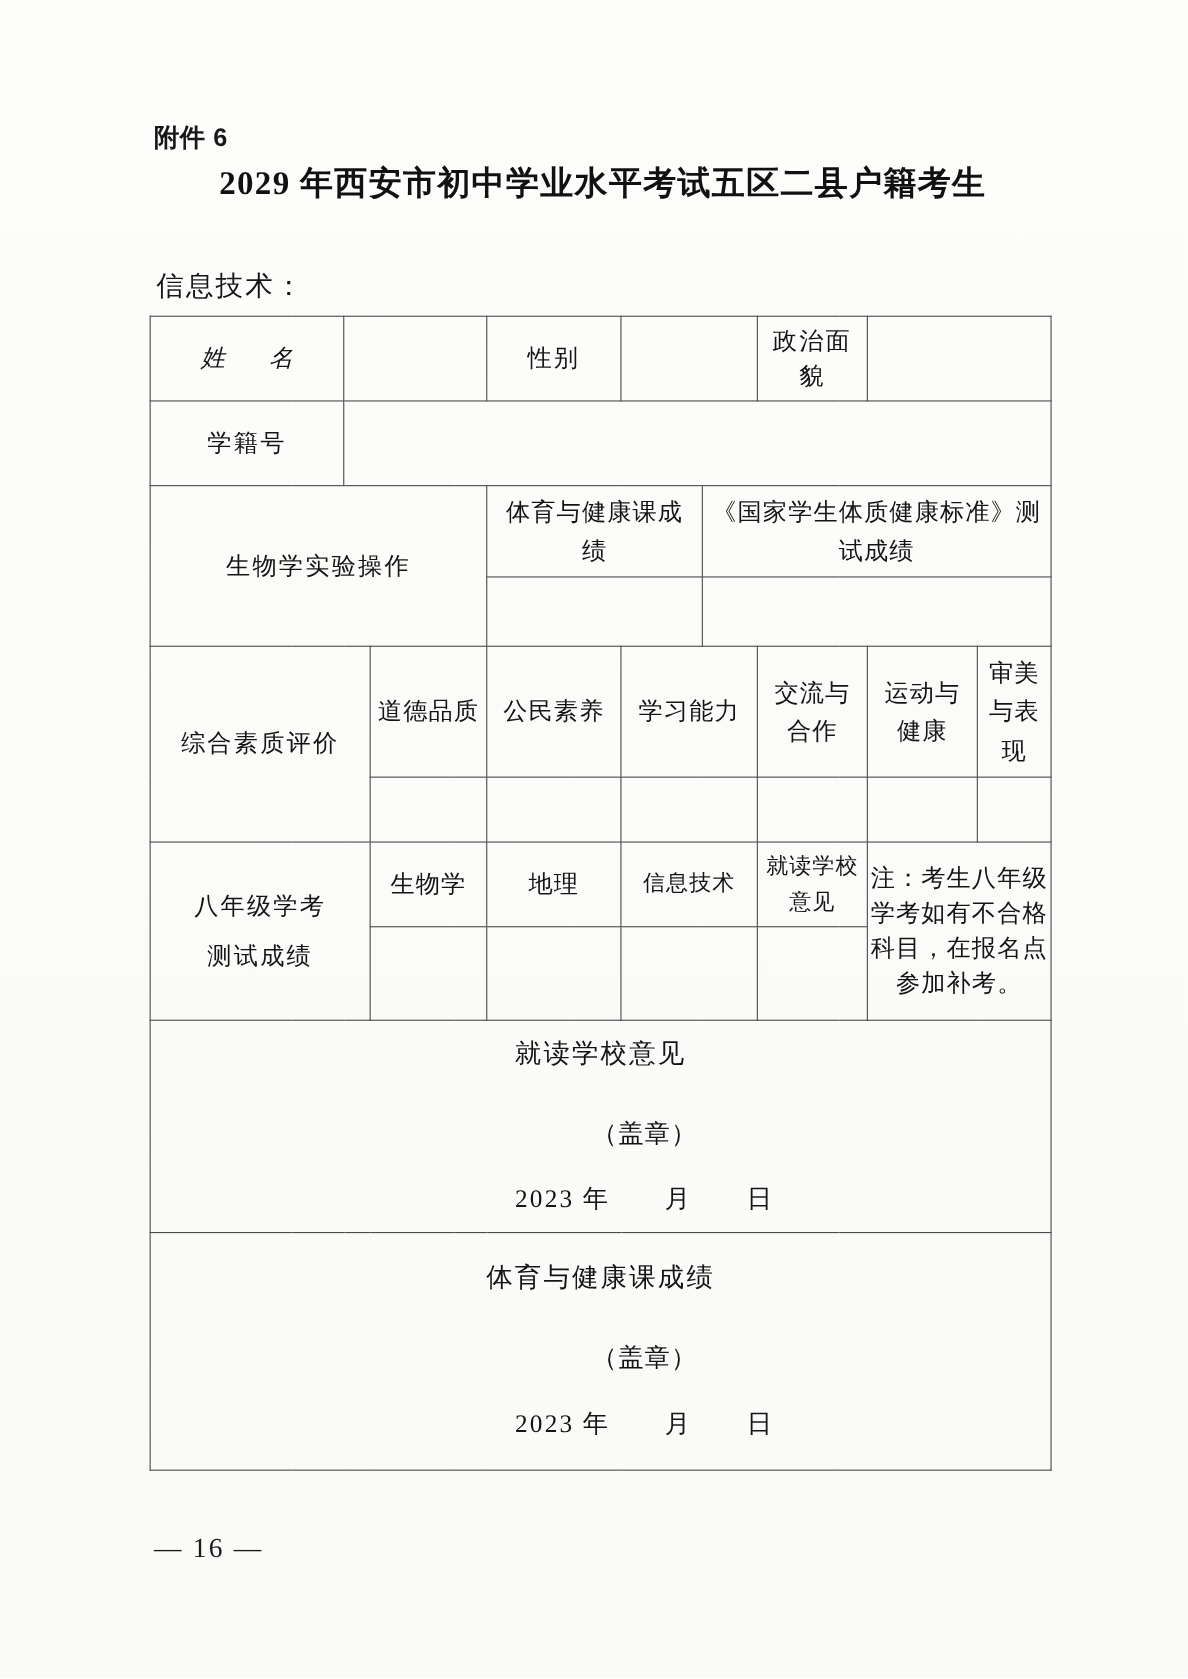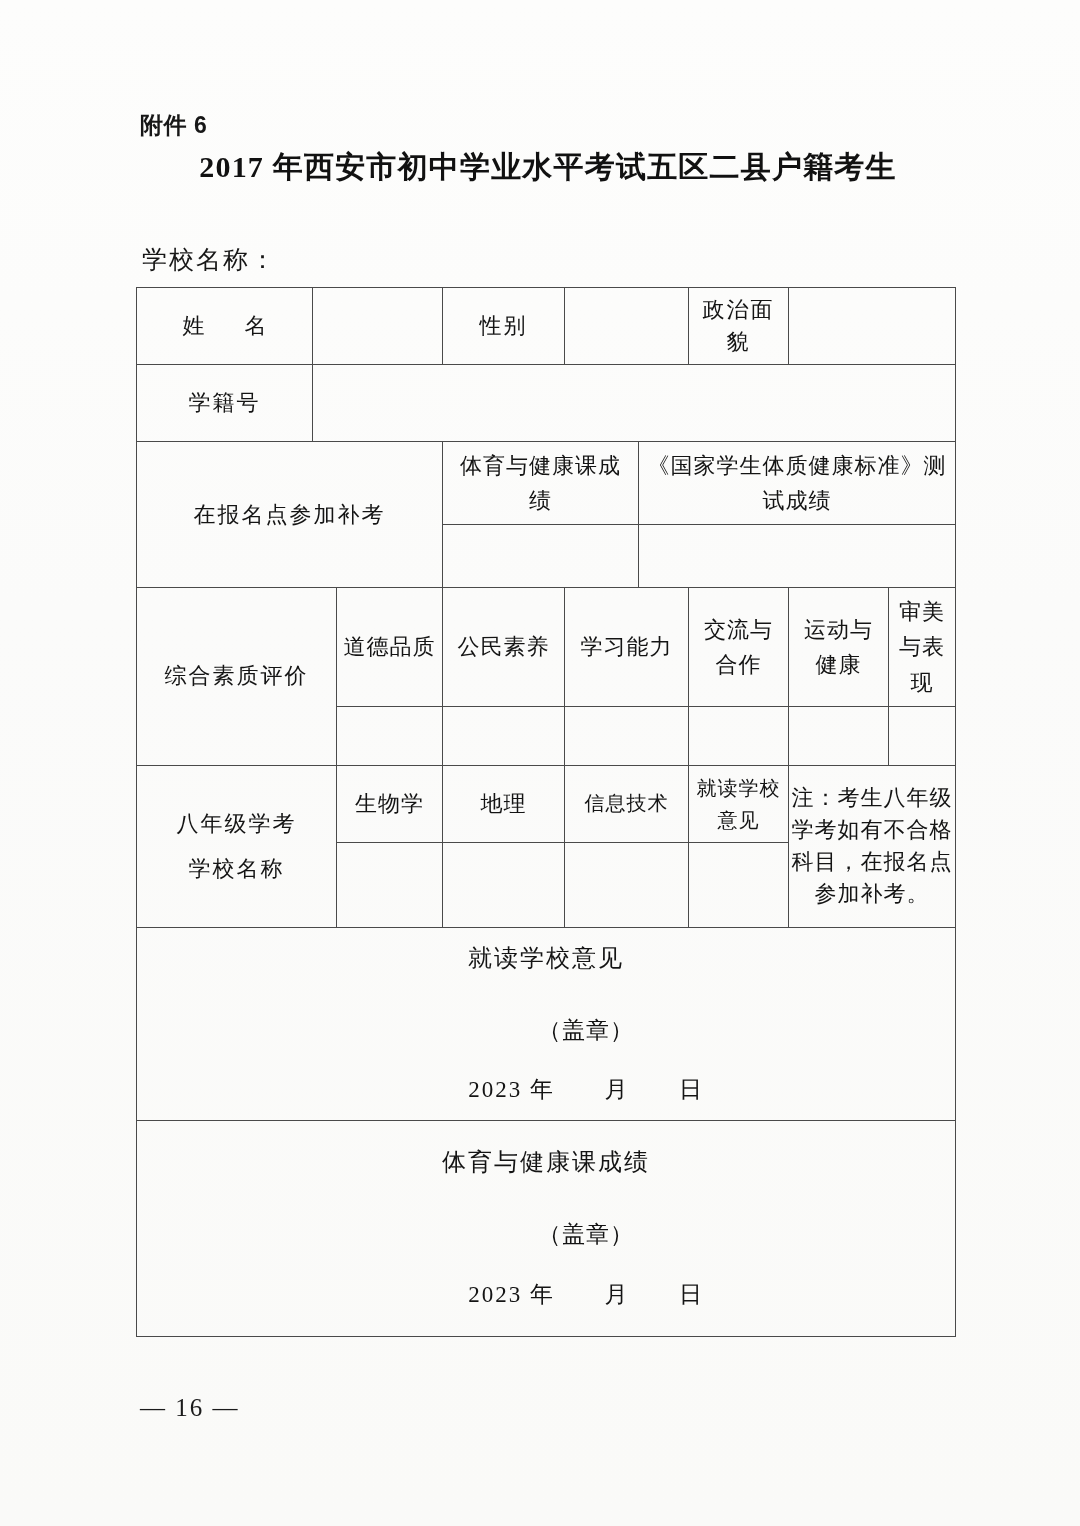--- a/index.html
+++ b/index.html
@@ -80,20 +80,21 @@
     letter-spacing: 1px;
   }
 
   .cell-pad {
     padding: 6px 6px;
   }
 
   .label-wide {
     letter-spacing: 9px;
     text-indent: 9px;
+    font-style: italic;
   }
   .label-sp {
     letter-spacing: 2px;
   }
 
   .two-line {
     line-height: 1.6;
   }
 
   .tall-label {
@@ -151,24 +152,24 @@
   }
 </style>
 </head>
 <body>
 
 <div class="page"></div>
 
 <div class="attachment-label">附件 6</div>
 
 <div class="doc-title">
-  <span>2017 年西安市初中学业水平考试五区二县户籍考生</span>
+  <span>2029 年西安市初中学业水平考试五区二县户籍考生</span>
 </div>
 
-<div class="school-name-label">学校名称：</div>
+<div class="school-name-label">信息技术：</div>
 
 <table class="form-table">
   <colgroup>
     <col style="width:129px">
     <col style="width:47px">
     <col style="width:24px">
     <col style="width:76px">
     <col style="width:30px">
     <col style="width:76px">
     <col style="width:46px">
@@ -206,21 +207,21 @@
     <td colspan="2" style="height:76px">
       <div class="cell-pad label-sp">学籍号</div>
     </td>
     <td colspan="11">
       <div class="cell-pad"></div>
     </td>
   </tr>
 
   <tr>
     <td colspan="5" rowspan="2" style="height:101px">
-      <div class="cell-pad label-sp">在报名点参加补考</div>
+      <div class="cell-pad label-sp">生物学实验操作</div>
     </td>
     <td colspan="3">
       <div class="cell-pad two-line">体育与健康课成绩</div>
     </td>
     <td colspan="5">
       <div class="cell-pad two-line">《国家学生体质健康标准》测试成绩</div>
     </td>
   </tr>
 
   <tr>
@@ -274,21 +275,21 @@
     </td>
     <td colspan="1">
       <div class="cell-pad"></div>
     </td>
   </tr>
 
   <tr>
     <td colspan="3" rowspan="2" style="height:86px">
       <div class="cell-pad tall-label">
         <div>八年级学考</div>
-        <div>学校名称</div>
+        <div>测试成绩</div>
       </div>
     </td>
     <td colspan="2">
       <div class="cell-pad">生物学</div>
     </td>
     <td colspan="2">
       <div class="cell-pad">地理</div>
     </td>
     <td colspan="2">
       <div class="cell-pad" style="font-size:20px">信息技术</div>

